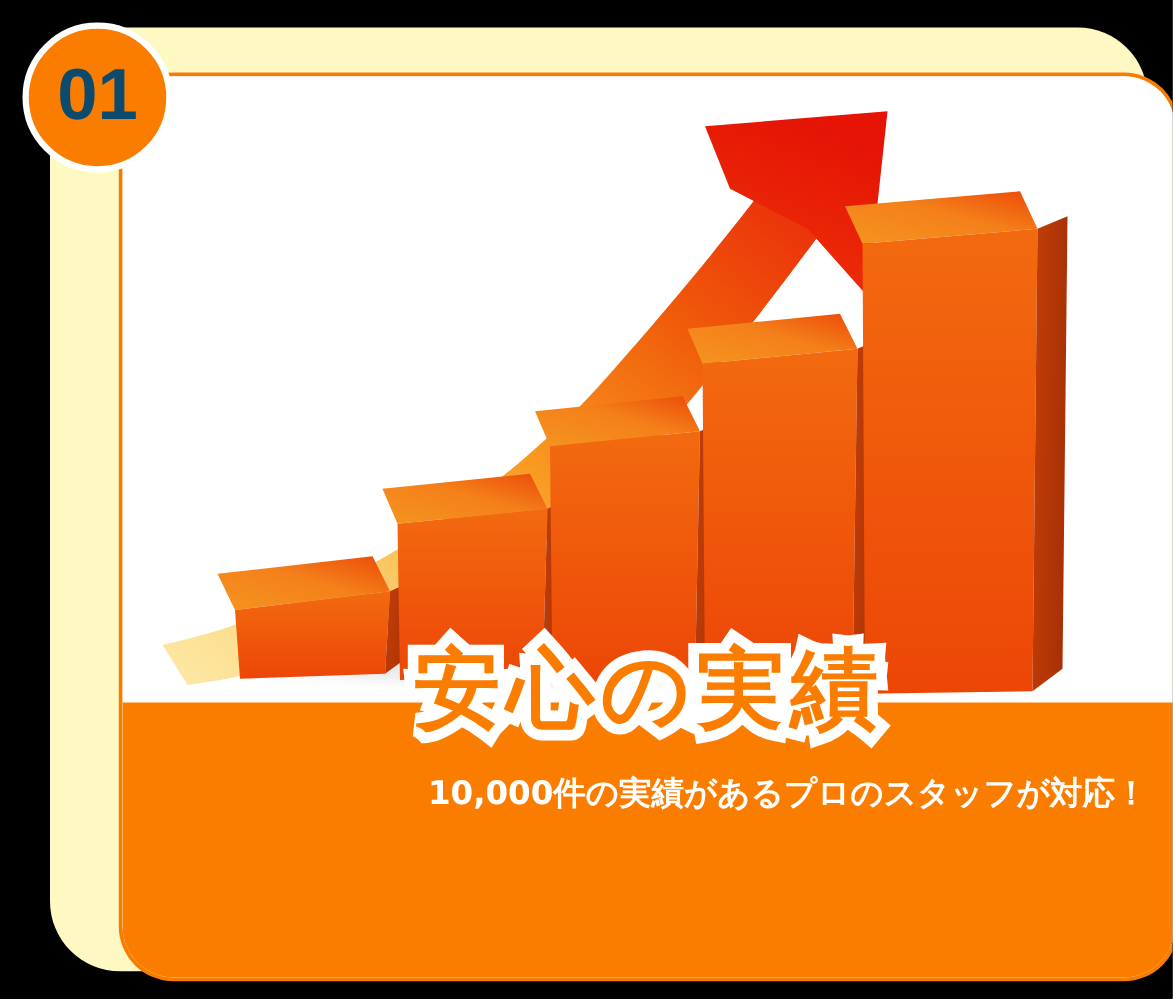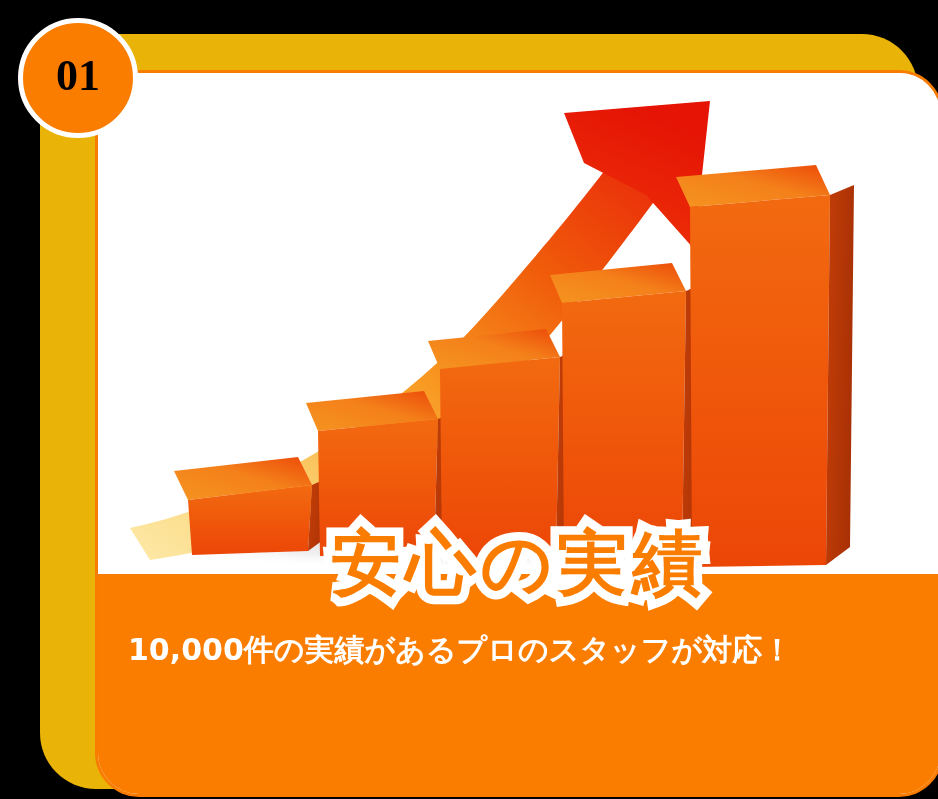--- a/index.html
+++ b/index.html
@@ -18,24 +18,24 @@
     position: relative;
     width: 938px;
     height: 799px;
     background: #000000;
   }
 
   
   .card-frame {
     position: absolute;
     left: 40px;
-    top: 34px;
+    top: 22px;
     width: 878px;
     height: 755px;
-    background: #eab308;
+    background: #fef9c3;
     border-radius: 56px;
     box-sizing: border-box;
   }
 
   
   .card-inner-outline {
     position: absolute;
     left: 55px;
     top: 36px;
     width: 848px;
@@ -100,49 +100,50 @@
 
   
   .body-copy {
     position: absolute;
     left: 30px;
     top: 556px;
     width: 790px;
     color: #FFFFFF;
     font-family: "DejaVu Sans", "Liberation Sans", sans-serif;
     font-weight: 700;
-    font-size: 30px;
+    font-size: 26px;
     line-height: 1.42;
     letter-spacing: 0px;
     z-index: 5;
+    text-align: right;
   }
   .body-copy .line { display: block; white-space: nowrap; }
 
   
   .badge {
     position: absolute;
     left: 18px;
     top: 18px;
     width: 120px;
     height: 120px;
     border-radius: 50%;
     background: #FB7D00;
     border: 5px solid #FFFFFF;
     box-sizing: border-box;
     z-index: 20;
     display: flex;
     align-items: center;
     justify-content: center;
   }
   .badge-text {
-    font-family: Liberation Serif, serif;
+    font-family: Liberation Sans, sans-serif;
     font-weight: 700;
-    font-size: 44px;
+    font-size: 58px;
     line-height: 1;
-    color: #000000;
+    color: #0c4a6e;
     letter-spacing: 0px;
     transform: translateY(-2px);
   }
 </style>
 </head>
 <body>
 
 <div id="stage">
 
   <div class="card-frame">

